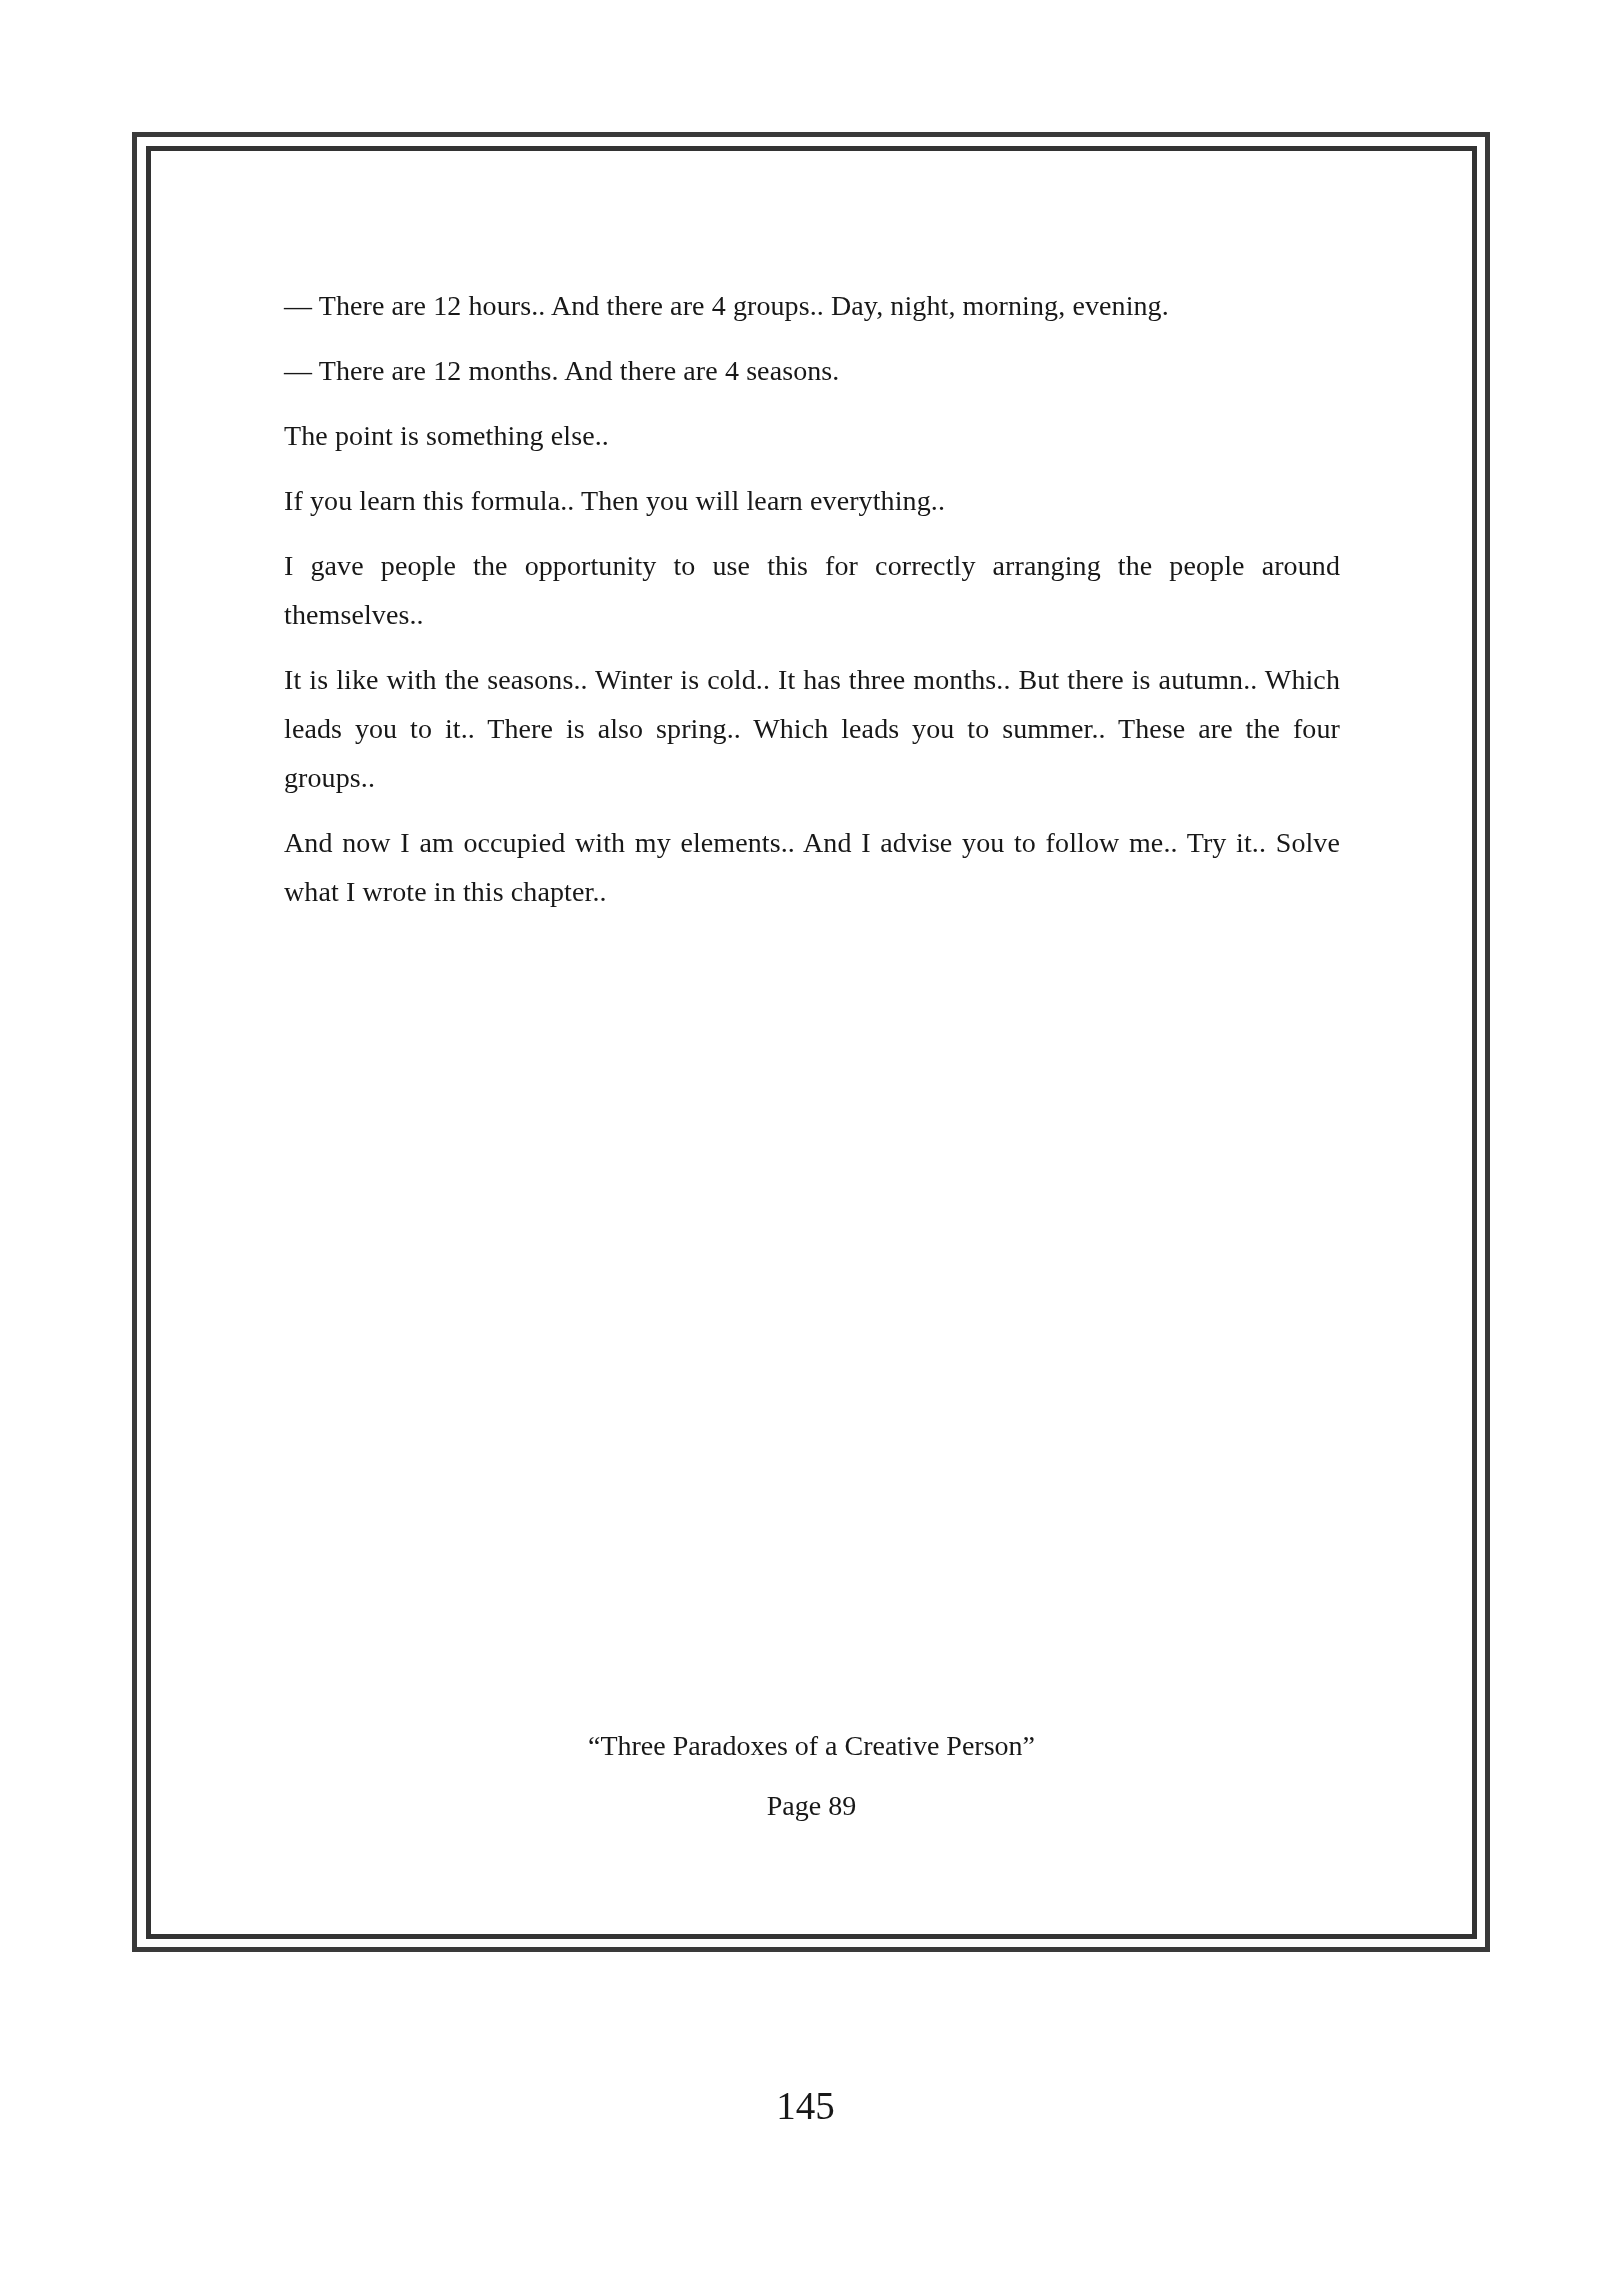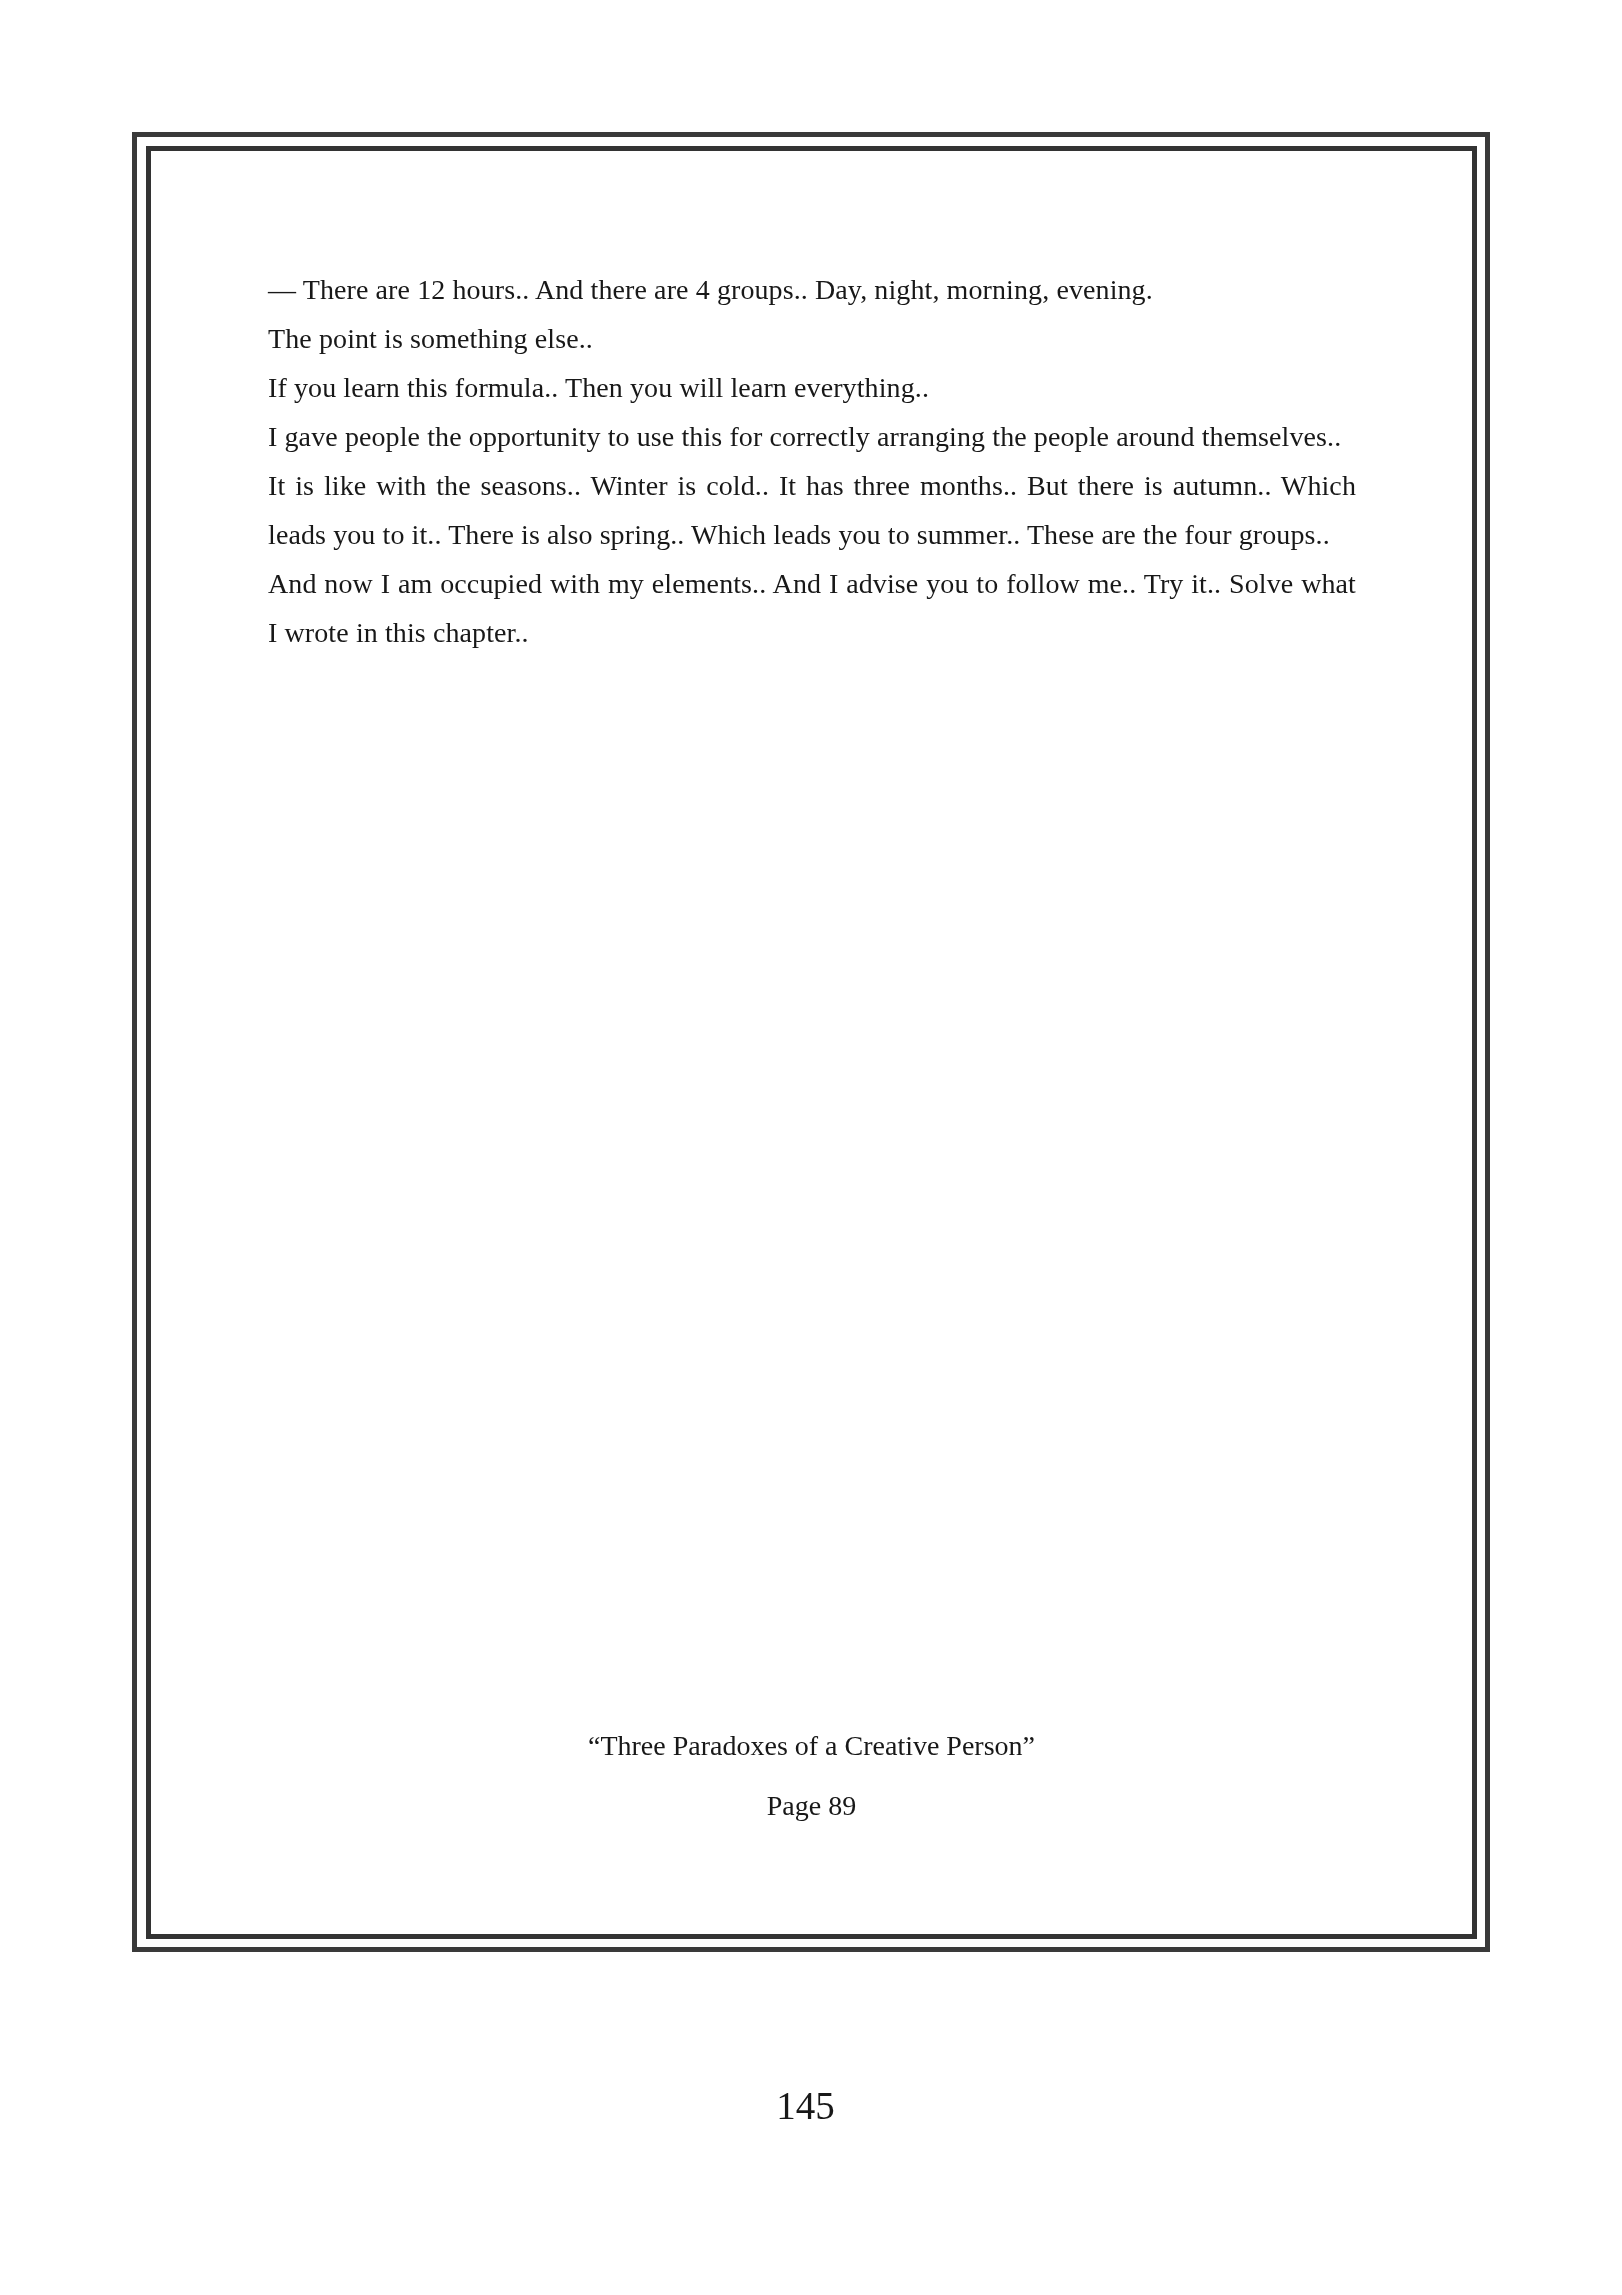--- a/index.html
+++ b/index.html
@@ -42,21 +42,21 @@
     position: absolute;
     left: 268px;
     top: 265px;
     width: 1088px;
     font-size: 28px;
     line-height: 49px;
     text-align: justify;
     letter-spacing: 0.1px;
   }
   .para {
-    margin: 0;
+    margin: 16px;
     padding: 0;
   }
 
   
   .citation {
     position: absolute;
     left: 0;
     right: 0;
     top: 1716px;
     text-align: center;
@@ -79,20 +79,21 @@
 <body>
 
 <div class="page">
 
   <div class="frame-outer">
     <div class="frame-inner"></div>
   </div>
 
   <div class="body-text">
     <p class="para">— There are 12 hours.. And there are 4 groups.. Day, night, morning, evening.</p>
+    <p class="para">— There are 12 months. And there are 4 seasons.</p>
     <p class="para">The point is something else..</p>
     <p class="para">If you learn this formula.. Then you will learn everything..</p>
     <p class="para">I gave people the opportunity to use this for correctly arranging the people around themselves..</p>
     <p class="para">It is like with the seasons.. Winter is cold.. It has three months.. But there is autumn.. Which leads you to it.. There is also spring.. Which leads you to summer.. These are the four groups..</p>
     <p class="para">And now I am occupied with my elements.. And I advise you to follow me.. Try it.. Solve what I wrote in this chapter..</p>
   </div>
 
   <div class="citation">
     <div class="citation-title">“Three Paradoxes of a Creative Person”</div>
     <div class="citation-page">Page 89</div>

